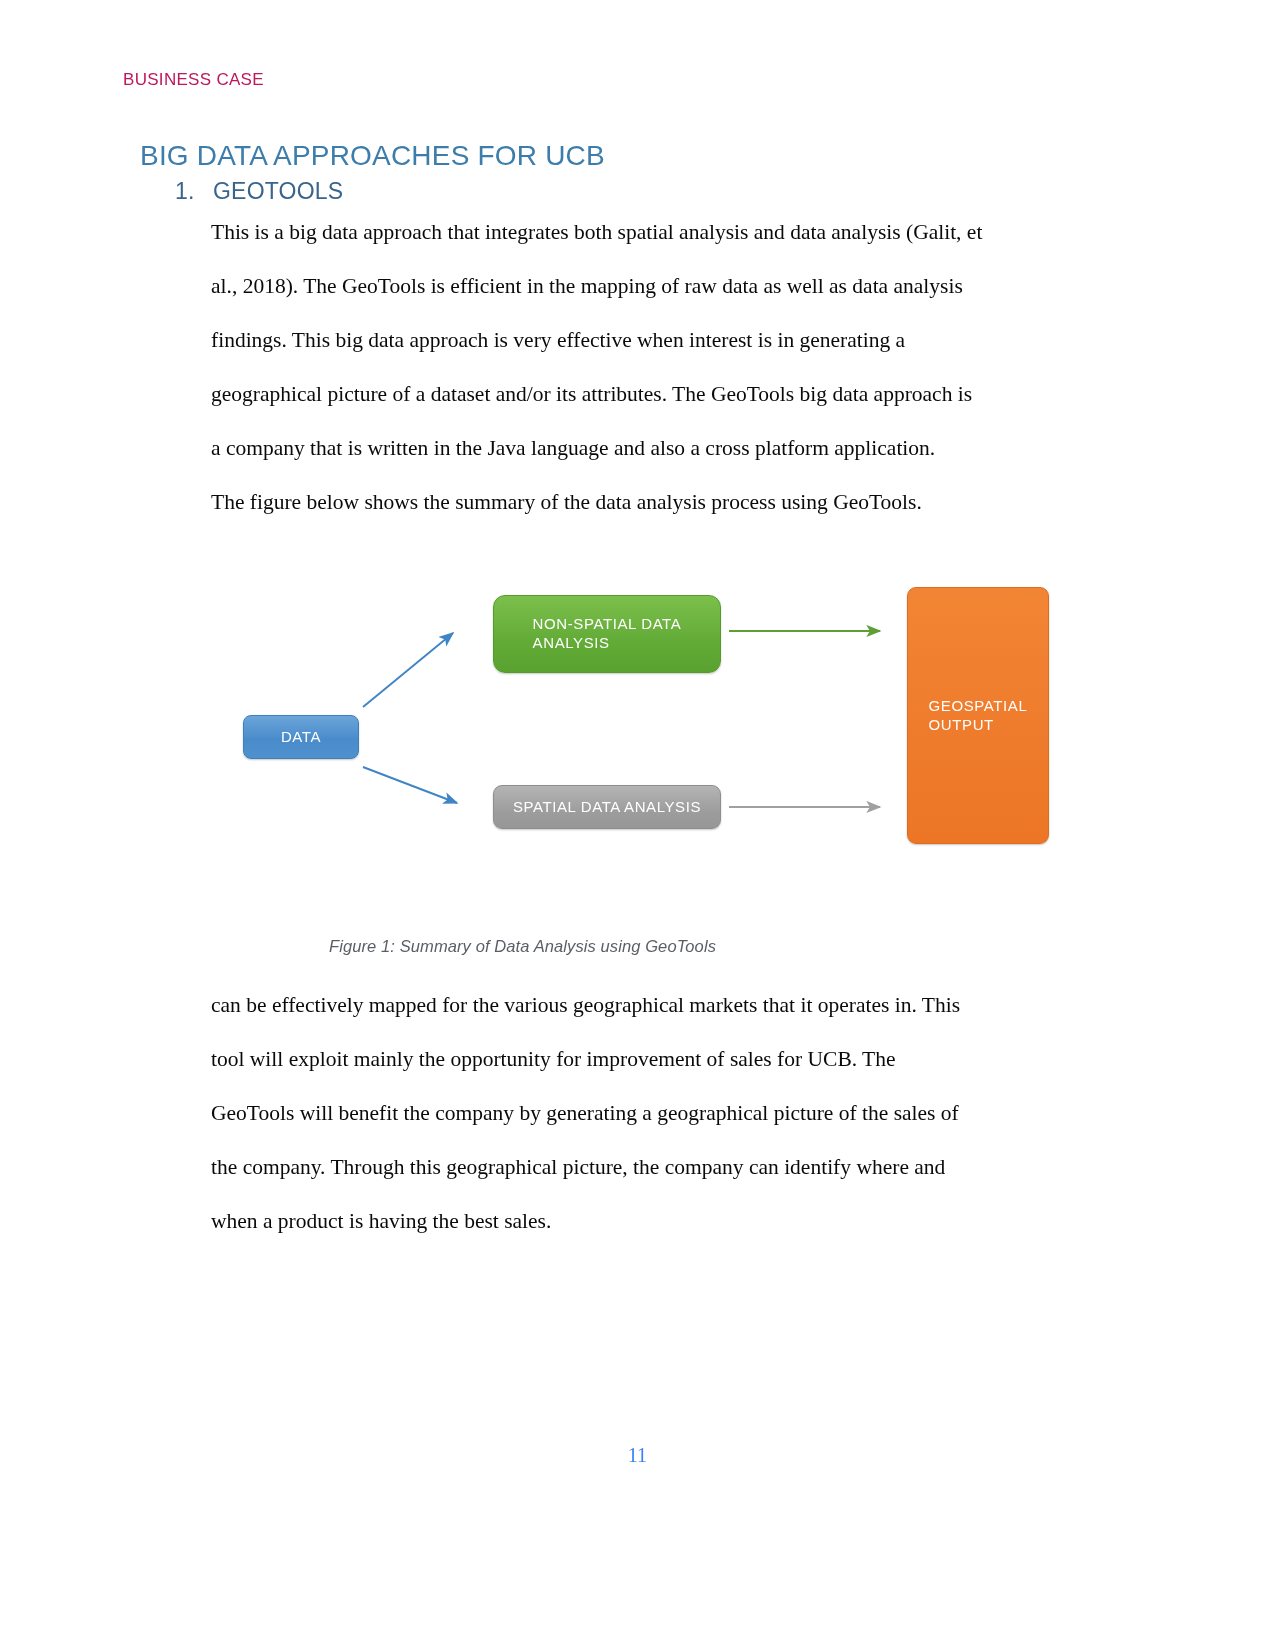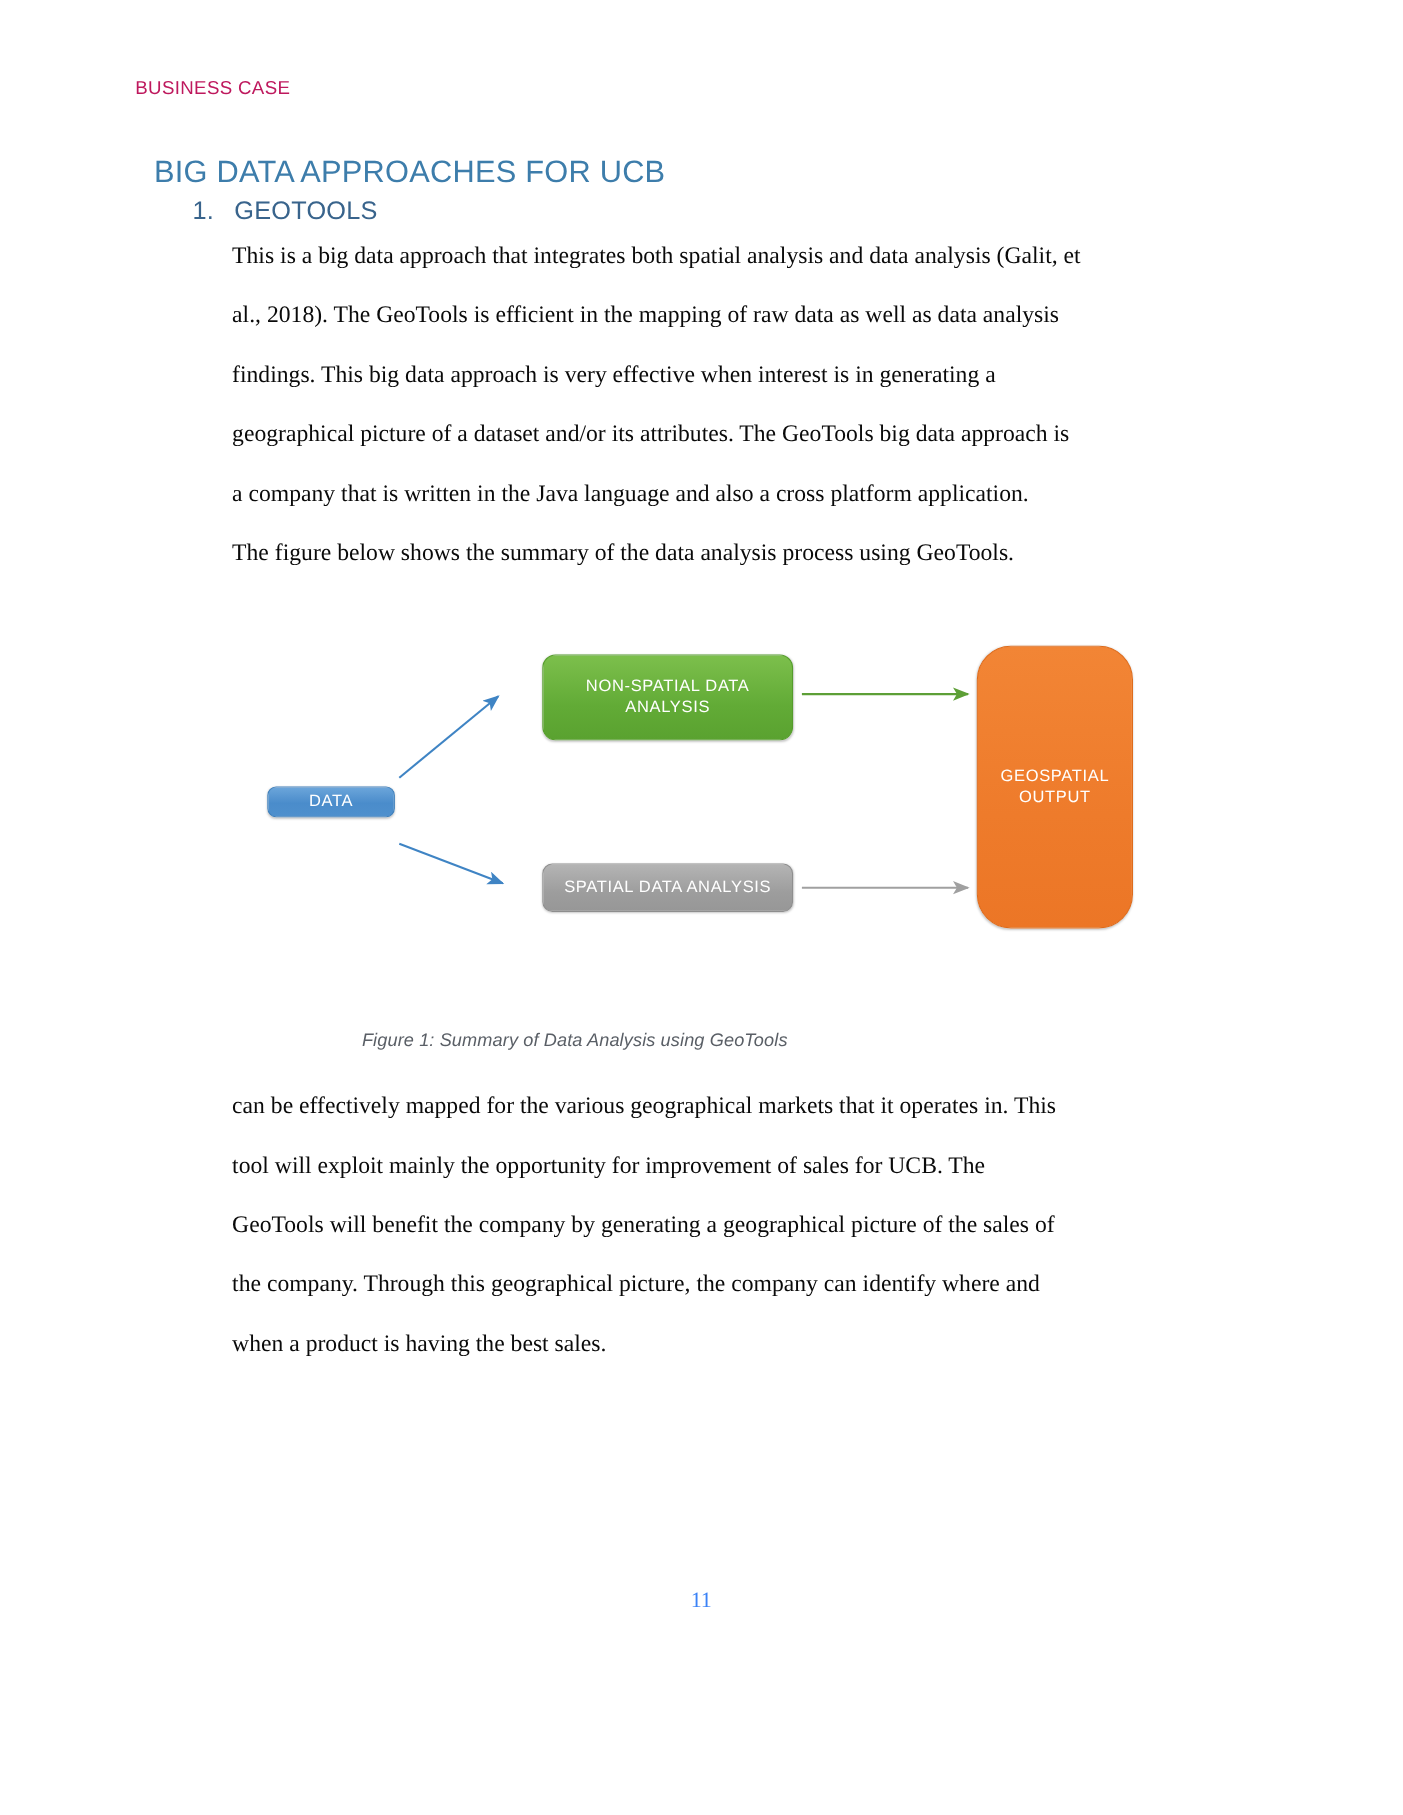--- a/index.html
+++ b/index.html
@@ -82,33 +82,32 @@
     top: 0;
     width: 830px;
     height: 320px;
   }
   .node {
     position: absolute;
     box-sizing: border-box;
     display: flex;
     align-items: center;
     justify-content: center;
-    text-align: center;
     font-family: "Liberation Sans", "DejaVu Sans", sans-serif;
     color: #ffffff;
     letter-spacing: 0.6px;
     line-height: 1.25;
     border-radius: 9px;
     box-shadow: 0 1px 2px rgba(0,0,0,0.22);
   }
   .node-data {
     left: 18px;
     top: 160px;
     width: 116px;
-    height: 28px;
+    height: 44px;
     font-size: 15px;
     background: linear-gradient(180deg, #6ba5da 0%, #4a8ccb 55%, #4f90cd 100%);
     border: 1px solid #3f7fba;
     border-radius: 8px;
   }
   .node-nonspatial {
     left: 268px;
     top: 40px;
     width: 228px;
     height: 78px;
@@ -121,28 +120,28 @@
     left: 268px;
     top: 230px;
     width: 228px;
     height: 44px;
     font-size: 15px;
     background: linear-gradient(180deg, #b4b4b4 0%, #9d9d9d 60%, #979797 100%);
     border: 1px solid #8e8e8e;
     border-radius: 9px;
   }
   .node-output {
-    left: 663px;
+    left: 682px;
     top: 32px;
     width: 142px;
     height: 257px;
     font-size: 15px;
     background: linear-gradient(180deg, #f28535 0%, #ee7b2b 60%, #ec7626 100%);
     border: 1px solid #dd6c1d;
-    border-radius: 31px;
+    border-radius: 9px;
   }
   .node span { display: block; }
 
   .diagram svg {
     position: absolute;
     left: 0;
     top: 0;
     width: 830px;
     height: 320px;
     overflow: visible;

